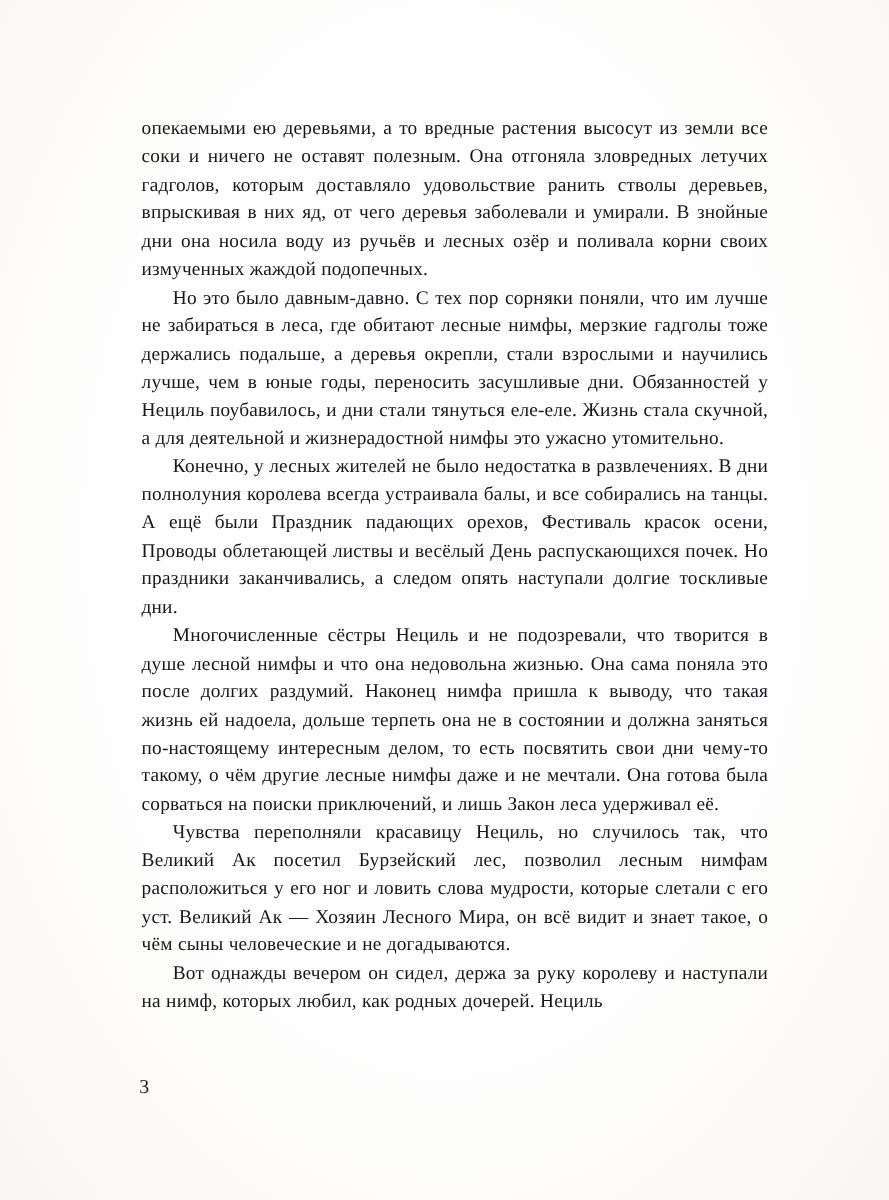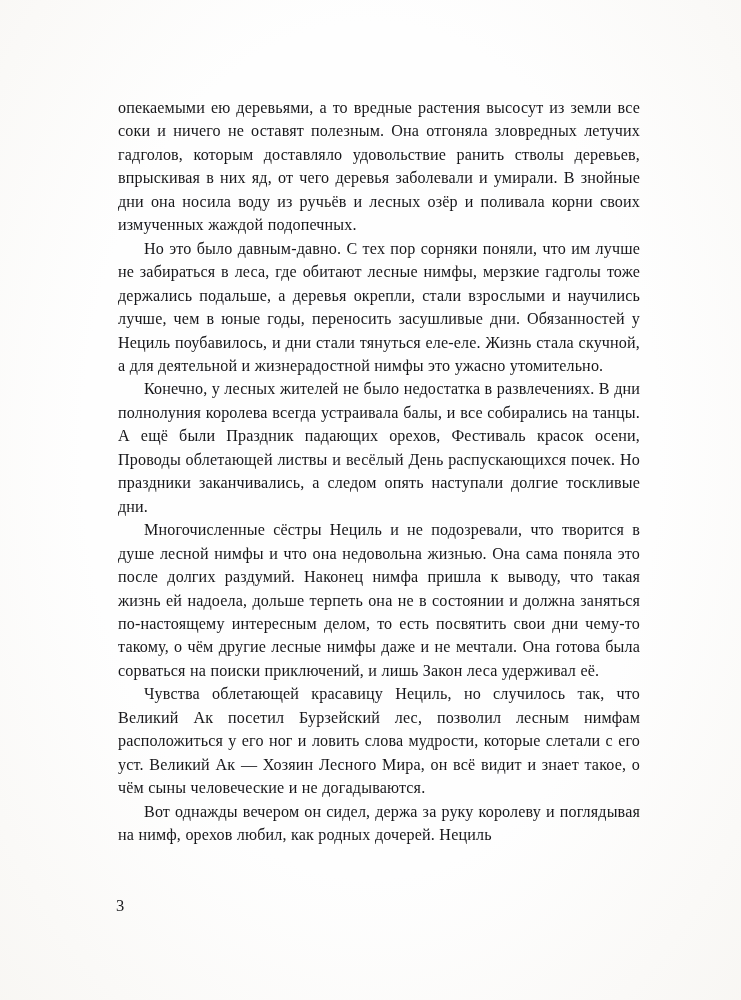--- a/index.html
+++ b/index.html
@@ -74,19 +74,19 @@
 </head>
 <body>
 
 <div id="page">
 
   <div id="text-block">
     <p class="para first">опекаемыми ею деревьями, а то вредные растения высосут из земли все соки и ничего не оставят полезным. Она отгоняла зловредных летучих гадголов, которым доставляло удовольствие ранить стволы деревьев, впрыскивая в них яд, от чего деревья заболевали и умирали. В знойные дни она носила воду из ручьёв и лесных озёр и поливала корни своих измученных жаждой подопечных.</p>
     <p class="para">Но это было давным-давно. С тех пор сорняки поняли, что им лучше не забираться в леса, где обитают лесные нимфы, мерзкие гадголы тоже держались подальше, а деревья окрепли, стали взрослыми и научились лучше, чем в юные годы, переносить засушливые дни. Обязанностей у Нециль поубавилось, и дни стали тянуться еле-еле. Жизнь стала скучной, а для деятельной и жизнерадостной нимфы это ужасно утомительно.</p>
     <p class="para">Конечно, у лесных жителей не было недостатка в развлечениях. В дни полнолуния королева всегда устраивала балы, и все собирались на танцы. А ещё были Праздник падающих орехов, Фестиваль красок осени, Проводы облетающей листвы и весёлый День распускающихся почек. Но праздники заканчивались, а следом опять наступали долгие тоскливые дни.</p>
     <p class="para">Многочисленные сёстры Нециль и не подозревали, что творится в душе лесной нимфы и что она недовольна жизнью. Она сама поняла это после долгих раздумий. Наконец нимфа пришла к выводу, что такая жизнь ей надоела, дольше терпеть она не в состоянии и должна заняться по-настоящему интересным делом, то есть посвятить свои дни чему-то такому, о чём другие лесные нимфы даже и не мечтали. Она готова была сорваться на поиски приключений, и лишь Закон леса удерживал её.</p>
-    <p class="para">Чувства облетающей красавицу Нециль, но случилось так, что Великий Ак посетил Бурзейский лес, позволил лесным нимфам расположиться у его ног и ловить слова мудрости, которые слетали с его уст. Великий Ак — Хозяин Лесного Мира, он всё видит и знает такое, о чём сыны человеческие и не догадываются.</p>
-    <p class="para">Вот однажды вечером он сидел, держа за руку королеву и поглядывая на нимф, орехов любил, как родных дочерей. Нециль</p>
+    <p class="para">Чувства переполняли красавицу Нециль, но случилось так, что Великий Ак посетил Бурзейский лес, позволил лесным нимфам расположиться у его ног и ловить слова мудрости, которые слетали с его уст. Великий Ак — Хозяин Лесного Мира, он всё видит и знает такое, о чём сыны человеческие и не догадываются.</p>
+    <p class="para">Вот однажды вечером он сидел, держа за руку королеву и наступали на нимф, которых любил, как родных дочерей. Нециль</p>
   </div>
 
   <div id="folio">3</div>
 
 </div>
 
 </body></html>

